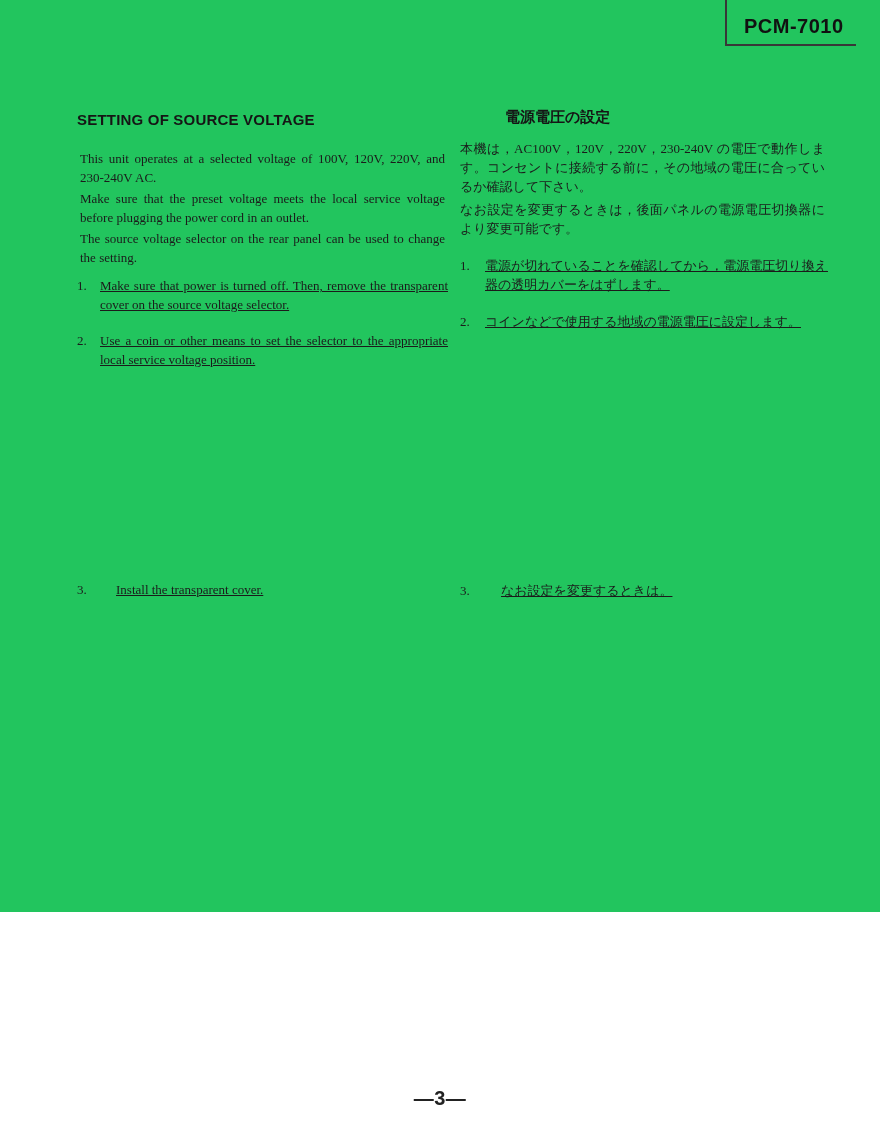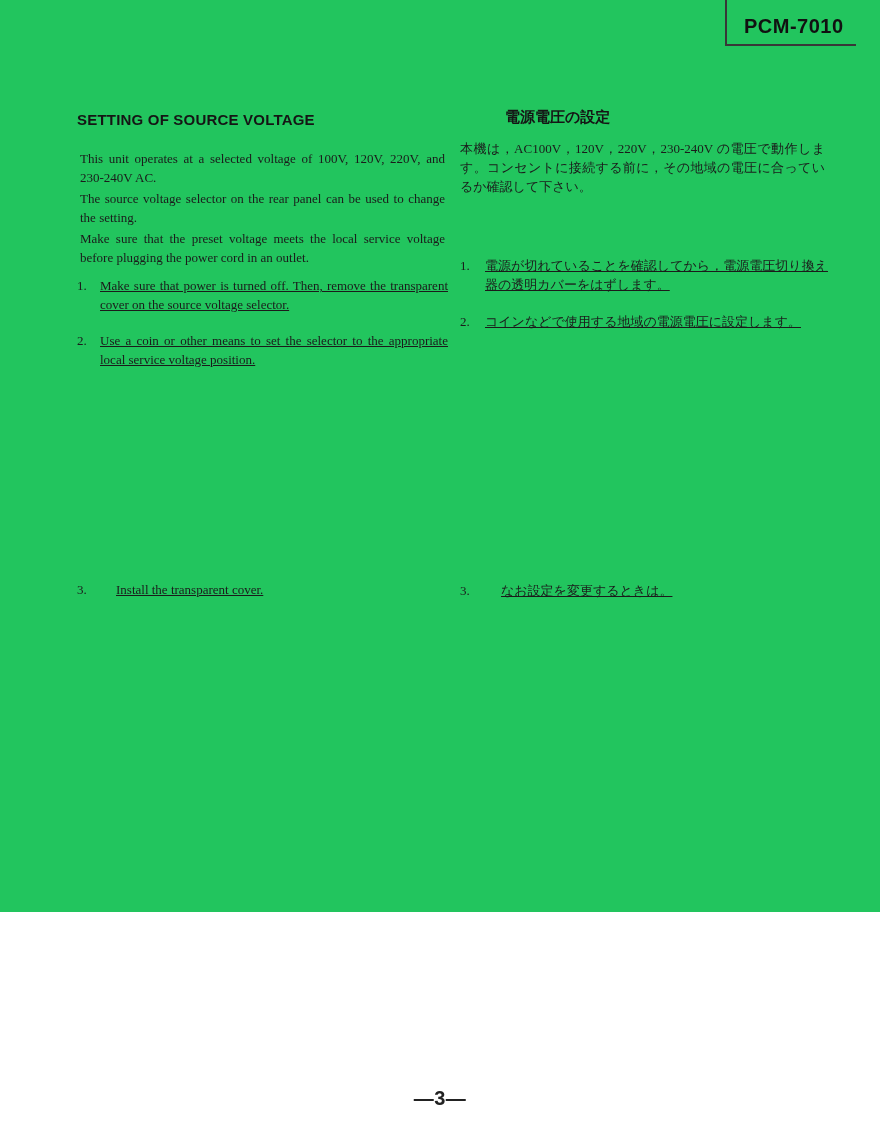--- a/index.html
+++ b/index.html
@@ -105,22 +105,22 @@
 <div class="page">
 
   <div class="model-box">
     <span>PCM-7010</span>
   </div>
 
   <h2 class="sec-heading" id="en-heading">SETTING OF SOURCE VOLTAGE</h2>
 
   <div class="paras" id="en-paras">
     <p>This unit operates at a selected voltage of 100V, 120V, 220V, and 230-240V AC.</p>
+    <p>Make sure that the preset voltage meets the local service voltage before plugging the power cord in an outlet.</p>
     <p>The source voltage selector on the rear panel can be used to change the setting.</p>
-    <p>Make sure that the preset voltage meets the local service voltage before plugging the power cord in an outlet.</p>
   </div>
 
   <div class="steps" id="en-steps">
     <div class="step">
       <span class="num">1.</span>
       <span class="text">Make sure that power is turned off.  Then, remove the transparent cover on the source voltage selector.</span>
     </div>
     <div class="step">
       <span class="num">2.</span>
       <span class="text">Use a coin or other means to set the selector to the appropriate local service voltage position.</span>
@@ -131,20 +131,21 @@
     <div class="step step3">
       <span class="num">3.</span>
       <span class="text">Install the transparent cover.</span>
     </div>
   </div>
 
   <h2 class="sec-heading" id="jp-heading">電源電圧の設定</h2>
 
   <div class="paras" id="jp-paras">
     <p>本機は，AC100V，120V，220V，230-240V の電圧で動作します。コンセントに接続する前に，その地域の電圧に合っているか確認して下さい。</p>
+    <p>なお設定を変更するときは，後面パネルの電源電圧切換器により変更可能です。</p>
   </div>
 
   <div class="steps jp" id="jp-steps">
     <div class="step">
       <span class="num">1.</span>
       <span class="text">電源が切れていることを確認してから，電源電圧切り換え器の透明カバーをはずします。</span>
     </div>
     <div class="step">
       <span class="num">2.</span>
       <span class="text">コインなどで使用する地域の電源電圧に設定します。</span>

